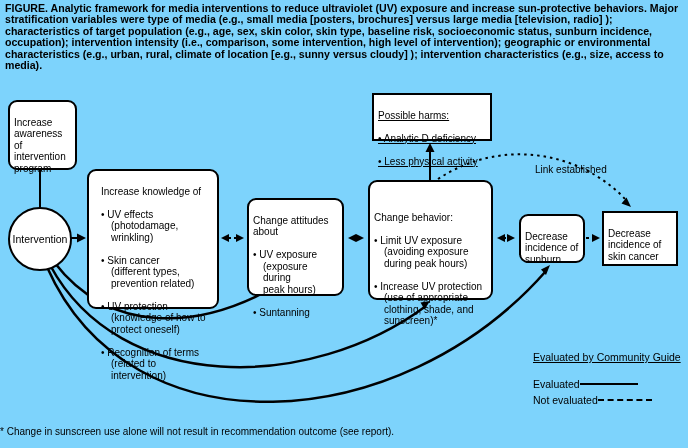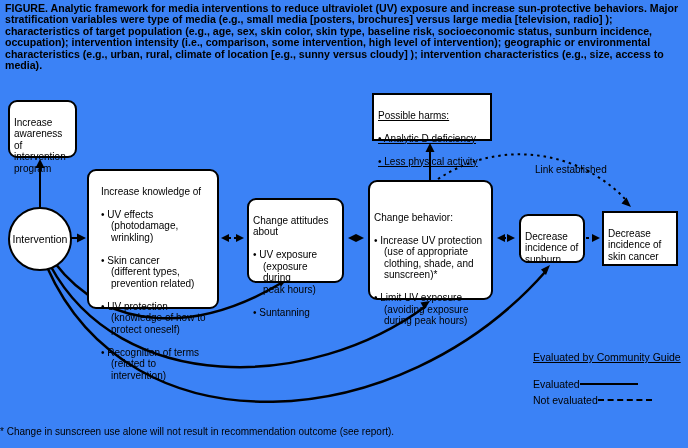--- a/index.html
+++ b/index.html
@@ -1,18 +1,18 @@
 <!DOCTYPE html>
 <html><head>
 <meta charset="utf-8">
 <style>
   html,body { margin:0; padding:0; background:#ffffff; }
   #canvas {
     position:relative; width:688px; height:448px;
-    background:#3b82f6; overflow:hidden;
+    background:#7dd3fc; overflow:hidden;
     font-family:"Liberation Sans", sans-serif;
     color:#000;
   }
   .caption {
     position:absolute; left:5px; top:3px; width:679px;
     font-size:10.6px; line-height:11.4px; font-weight:bold;
   }
   svg.connectors { position:absolute; left:0; top:0; }
   .node {
     position:absolute; background:#fff; border:2px solid #000;
@@ -99,21 +99,21 @@
     </g>
 
     <g>
       <path d="M47,267 C130,455 400,437 546,271" stroke="#000" stroke-width="2.5" fill="none"></path>
       <polygon points="550,265 546,275 541,269.5" fill="#000"></polygon>
     </g>
   </svg>
 
   <div class="caption">FIGURE. Analytic framework for media interventions to reduce ultraviolet (UV) exposure and increase sun-protective behaviors. Major stratification variables were type of media (e.g., small media [posters, brochures] versus large media [television, radio] ); characteristics of target population (e.g., age, sex, skin color, skin type, baseline risk, socioeconomic status, sunburn incidence, occupation); intervention intensity (i.e., comparison, some intervention, high level of intervention); geographic or environmental characteristics (e.g., urban, rural, climate of location [e.g., sunny versus cloudy] ); intervention characteristics (e.g., size, access to media).</div>
 
-  <div class="node rounded" style="left:8px; top:100px; width:69px; height:58px;">
+  <div class="node rounded" style="left:8px; top:100px; width:69px; height:70px;">
     <div class="title">Increase
 awareness of
 intervention
 program</div>
   </div>
 
   <div class="circle-node" style="left:8px; top:207px; width:64px; height:64px;">
     <span>Intervention</span>
   </div>
 
@@ -124,38 +124,38 @@
     <div class="bullet">• Skin cancer
 (different types,
 prevention related)</div>
     <div class="bullet">• UV protection
 (knowledge of how to
 protect oneself)</div>
     <div class="bullet">• Recognition of terms
 (related to intervention)</div>
   </div>
 
-  <div class="node rounded" style="left:247px; top:198px; width:97px; height:85px;">
+  <div class="node rounded" style="left:247px; top:198px; width:97px; height:98px;">
     <div class="title">Change attitudes
 about</div>
     <div class="bullet">• UV exposure
 (exposure during
 peak hours)</div>
     <div class="bullet">• Suntanning</div>
   </div>
 
   <div class="node rounded" style="left:368px; top:180px; width:125px; height:120px; padding-top:18px;">
     <div class="title">Change behavior:</div>
+    <div class="bullet">• Limit UV exposure
+(avoiding exposure
+during peak hours)</div>
     <div class="bullet">• Increase UV protection
 (use of appropriate
 clothing, shade, and
 sunscreen)*</div>
-    <div class="bullet">• Limit UV exposure
-(avoiding exposure
-during peak hours)</div>
   </div>
 
   <div class="node" style="left:372px; top:93px; width:120px; height:48px;text-decoration:underline;">
     <div class="title">Possible harms:</div>
     <div class="bullet">• Analytic D deficiency</div>
     <div class="bullet">• Less physical activity</div>
   </div>
 
   <div class="node rounded" style="left:519px; top:214px; width:66px; height:49px;">
     <div class="title">Decrease

